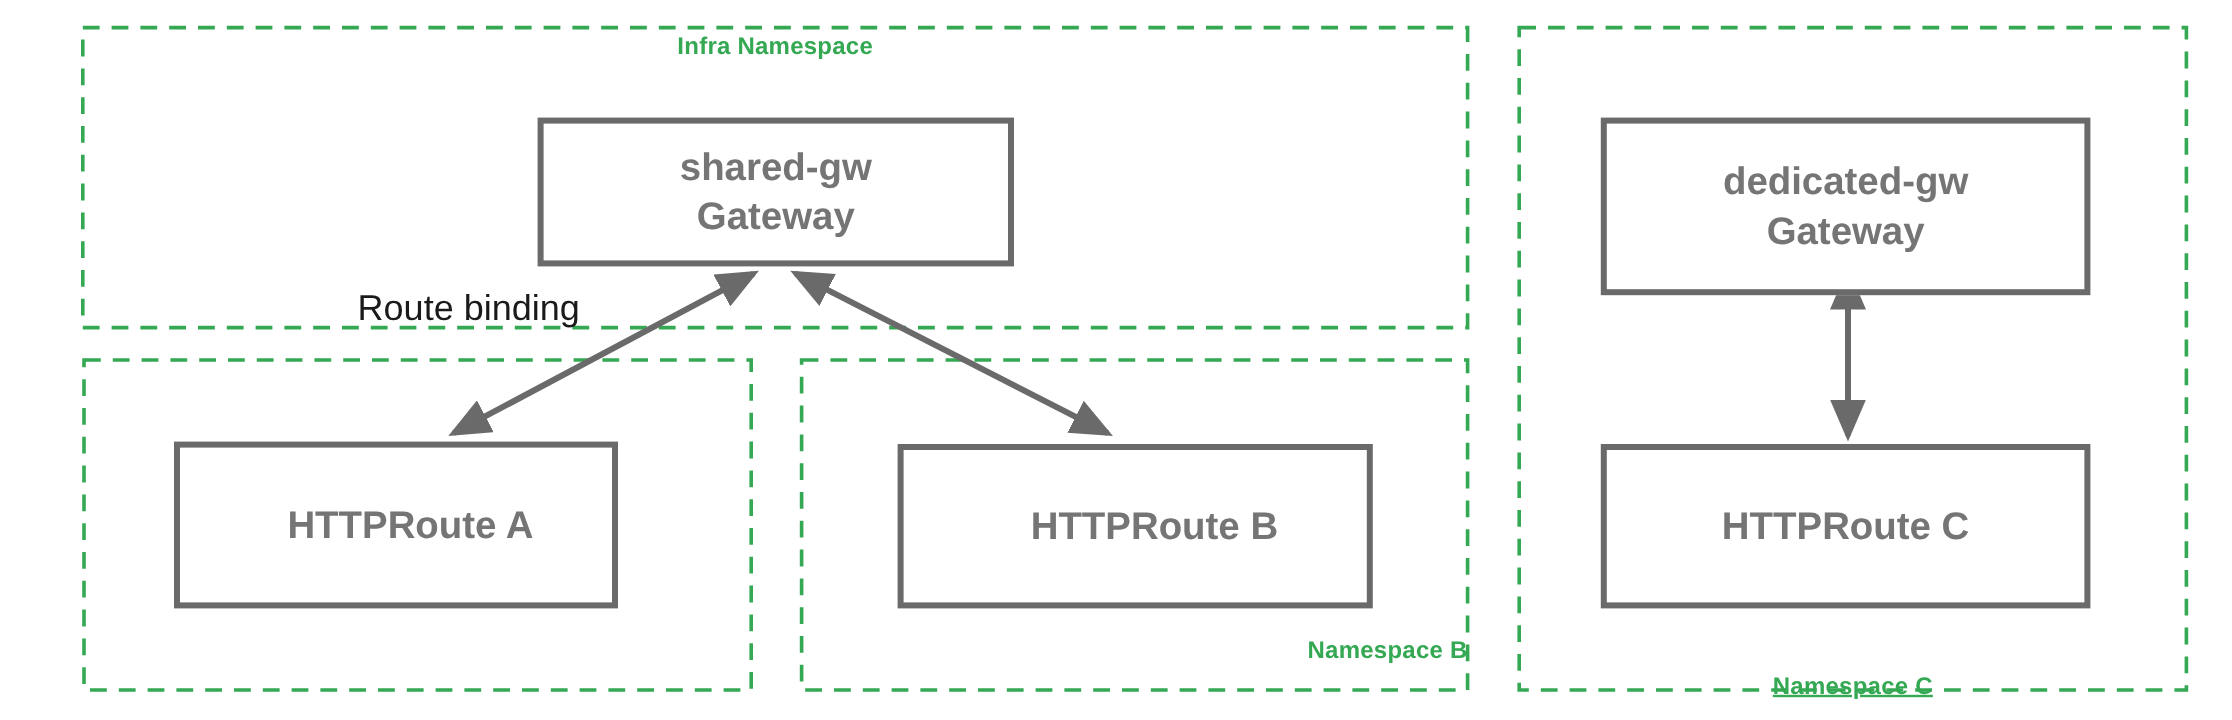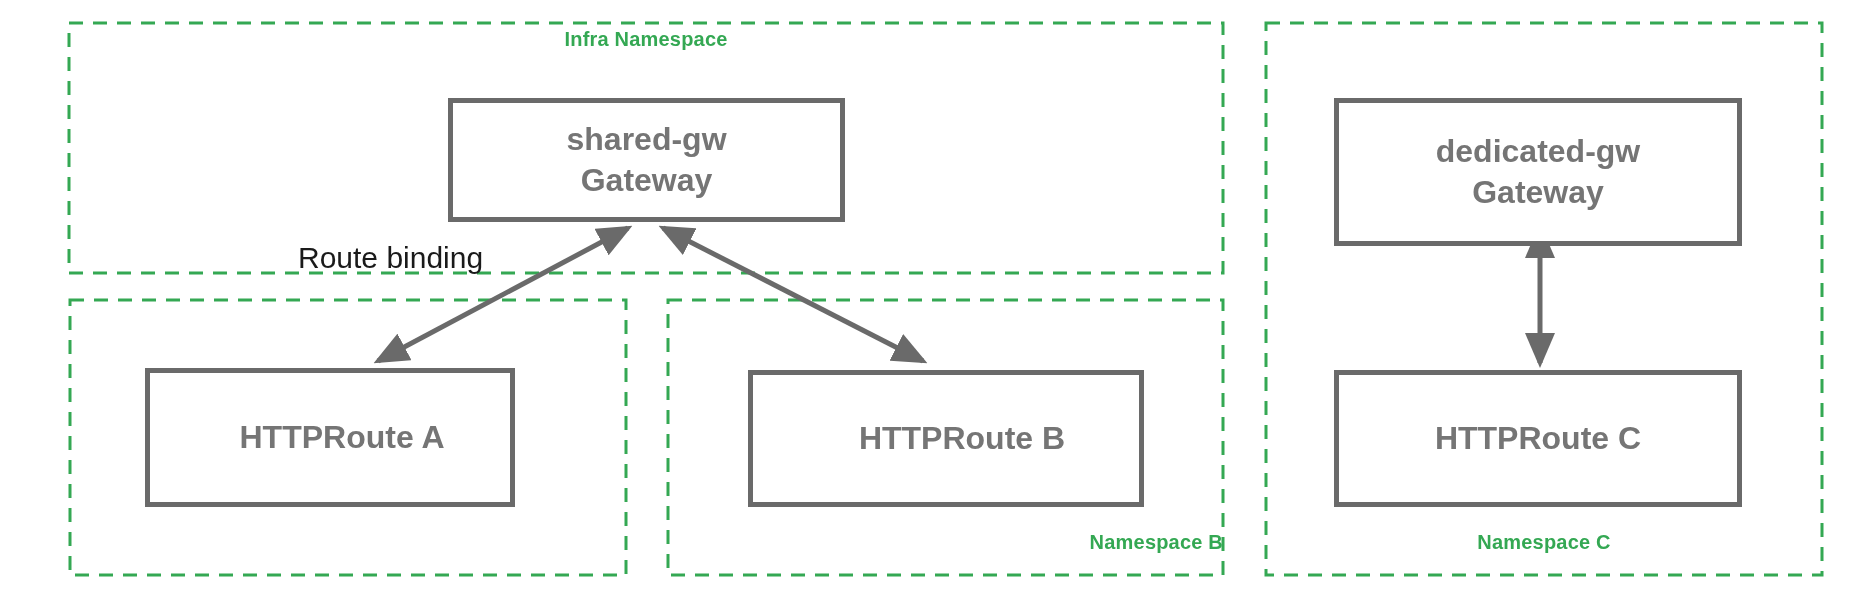--- a/index.html
+++ b/index.html
@@ -108,15 +108,15 @@
   </div>
   <div class="ns-label" style="left:668px; top:531px; width:555px;text-align:right;">Namespace B</div>
 
   <div class="node-box" style="left:1334px; top:98px; width:408px; height:148px;">
     <span>dedicated-gw</span>
     <span>Gateway</span>
   </div>
   <div class="node-box" style="left:1334px; top:370px; width:408px; height:137px;">
     <span>HTTPRoute C</span>
   </div>
-  <div class="ns-label" style="left:1266px; top:531px; width:556px;">Namespace C</div>
+  <div class="ns-label" style="left:1266px; top:561px; width:556px;text-decoration:underline;">Namespace C</div>
 
 </div>
 
 </body></html>

